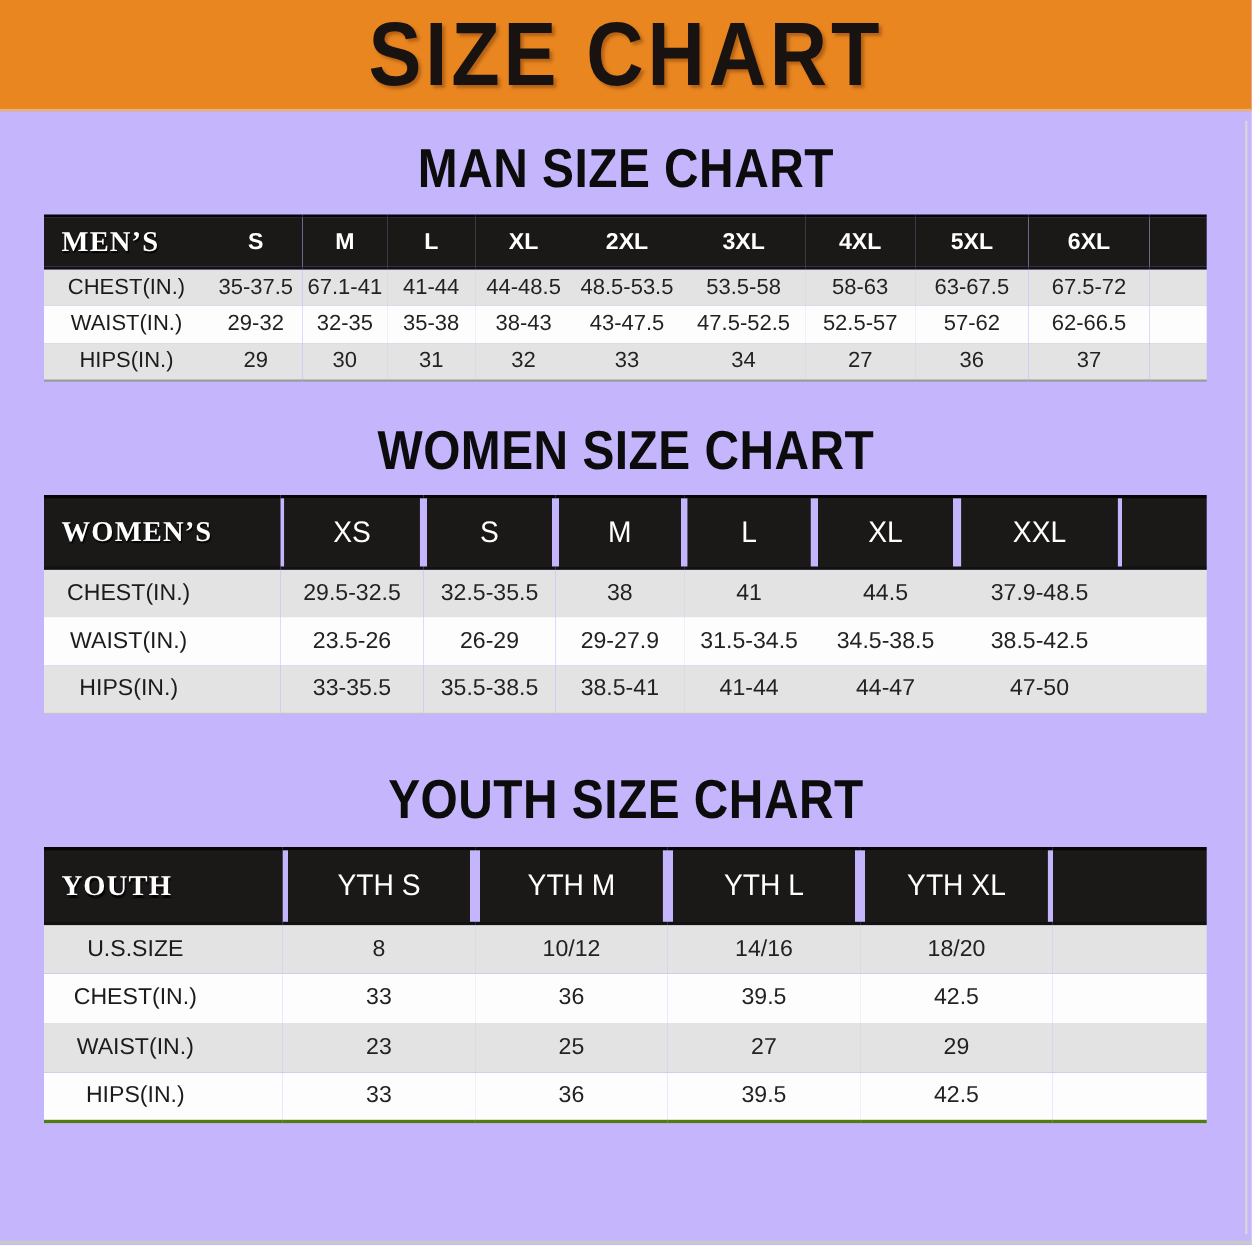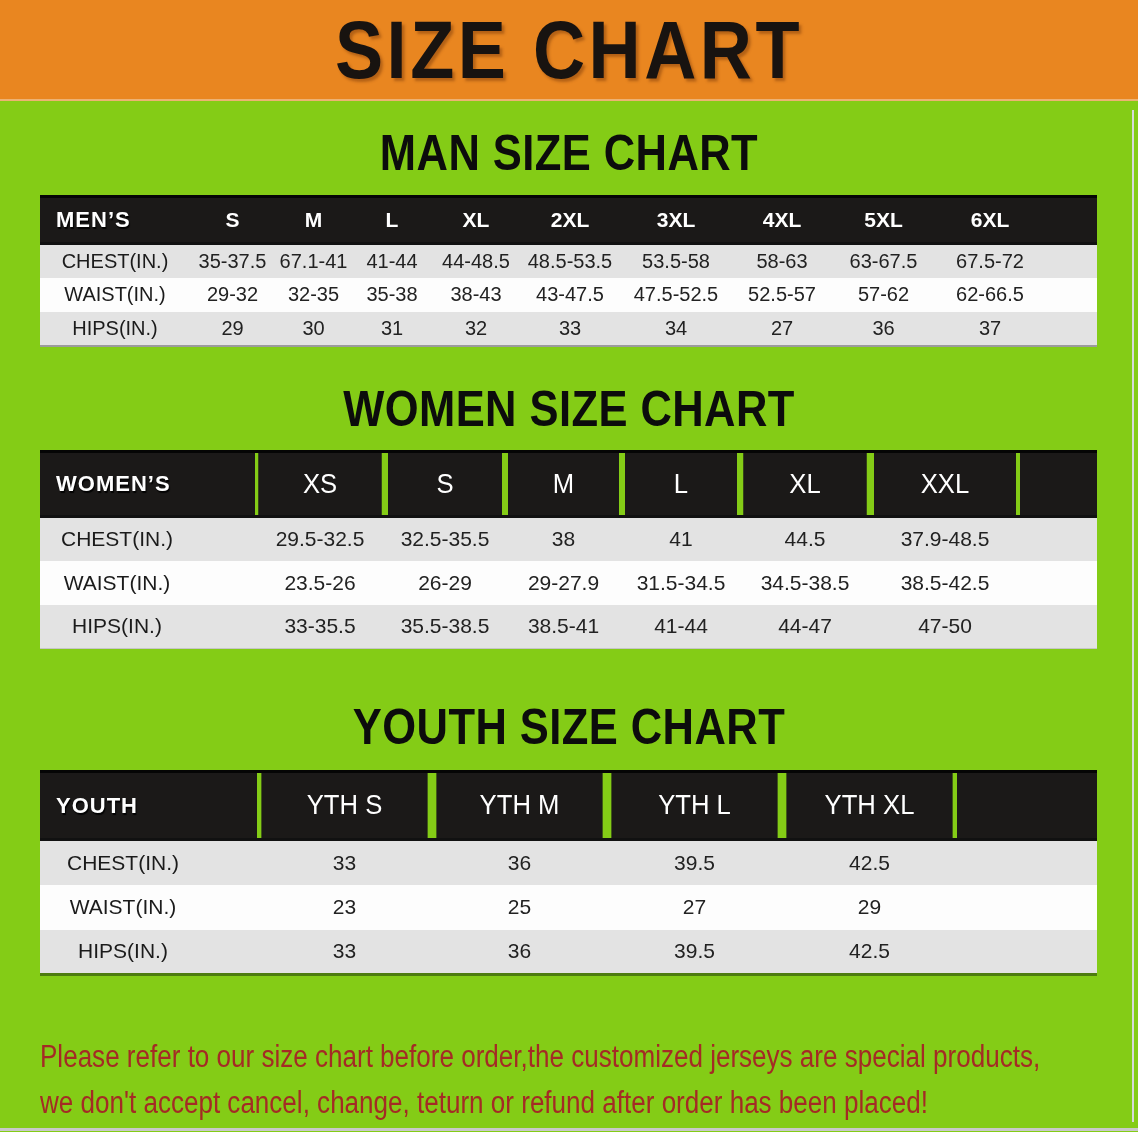--- a/index.html
+++ b/index.html
@@ -1,21 +1,21 @@
 <!DOCTYPE html>
 <html><head>
 <meta charset="utf-8">
 <style>
   * { box-sizing: border-box; }
   body { margin: 0; background: #ffffff; font-family: "Liberation Sans", sans-serif; }
   .page {
     position: relative;
     width: 1138px;
     height: 1132px;
-    background: #84cc16;
+    background: #c4b5fd;
     overflow: hidden;
   }
 
   
   .banner {
     position: absolute; top: 0; left: 0;
     width: 1138px; height: 101px;
     background: #E98620;
     border-bottom: 2px solid #edb273;
     display: flex; align-items: center; justify-content: center;
@@ -63,24 +63,25 @@
     white-space: nowrap;
     overflow: hidden;
   }
   .tbl-men   thead th { height: 47px; }
   .tbl-women thead th { height: 65px; }
   .tbl-youth thead th { height: 68px; }
 
   th.group-label {
     text-align: left;
     padding-left: 16px;
-    font-size: 22px;
+    font-size: 26px;
     font-weight: bold;
     letter-spacing: 1px;
     text-shadow: 1px 2px 1px rgba(0,0,0,0.9);
+    font-family: Liberation Serif, serif;
   }
   th.size-label { text-align: center; font-weight: bold; font-size: 21px; }
   .tbl-women th.size-label,
   .tbl-youth th.size-label { font-size: 27px; font-weight: normal; transform: scaleX(0.95); }
 
   tbody td {
     text-align: center;
     color: #222222;
     white-space: nowrap;
     overflow: hidden;
@@ -274,20 +275,28 @@
           <th class="group-label">YOUTH</th>
           <th class="size-label">YTH S</th>
           <th class="size-label">YTH M</th>
           <th class="size-label">YTH L</th>
           <th class="size-label">YTH XL</th>
           <th class="spacer"></th>
         </tr>
       </thead>
       <tbody>
         <tr>
+          <td class="row-label">U.S.SIZE</td>
+          <td class="value-cell">8</td>
+          <td class="value-cell">10/12</td>
+          <td class="value-cell">14/16</td>
+          <td class="value-cell">18/20</td>
+          <td class="spacer"></td>
+        </tr>
+        <tr>
           <td class="row-label">CHEST(IN.)</td>
           <td class="value-cell">33</td>
           <td class="value-cell">36</td>
           <td class="value-cell">39.5</td>
           <td class="value-cell">42.5</td>
           <td class="spacer"></td>
         </tr>
         <tr>
           <td class="row-label">WAIST(IN.)</td>
           <td class="value-cell">23</td>
@@ -300,21 +309,17 @@
           <td class="row-label">HIPS(IN.)</td>
           <td class="value-cell">33</td>
           <td class="value-cell">36</td>
           <td class="value-cell">39.5</td>
           <td class="value-cell">42.5</td>
           <td class="spacer"></td>
         </tr>
       </tbody>
     </table>
 
-  <div class="disclaimer">
-    <div class="disclaimer-line">Please refer to our size chart before order,the customized jerseys are special products,</div>
-    <div class="disclaimer-line">we don't accept cancel, change, teturn or refund after order has been placed!</div>
-  </div>
 
   <div class="right-edge"></div>
   <div class="bottom-edge"></div>
 
 </div>
 
 </body></html>

